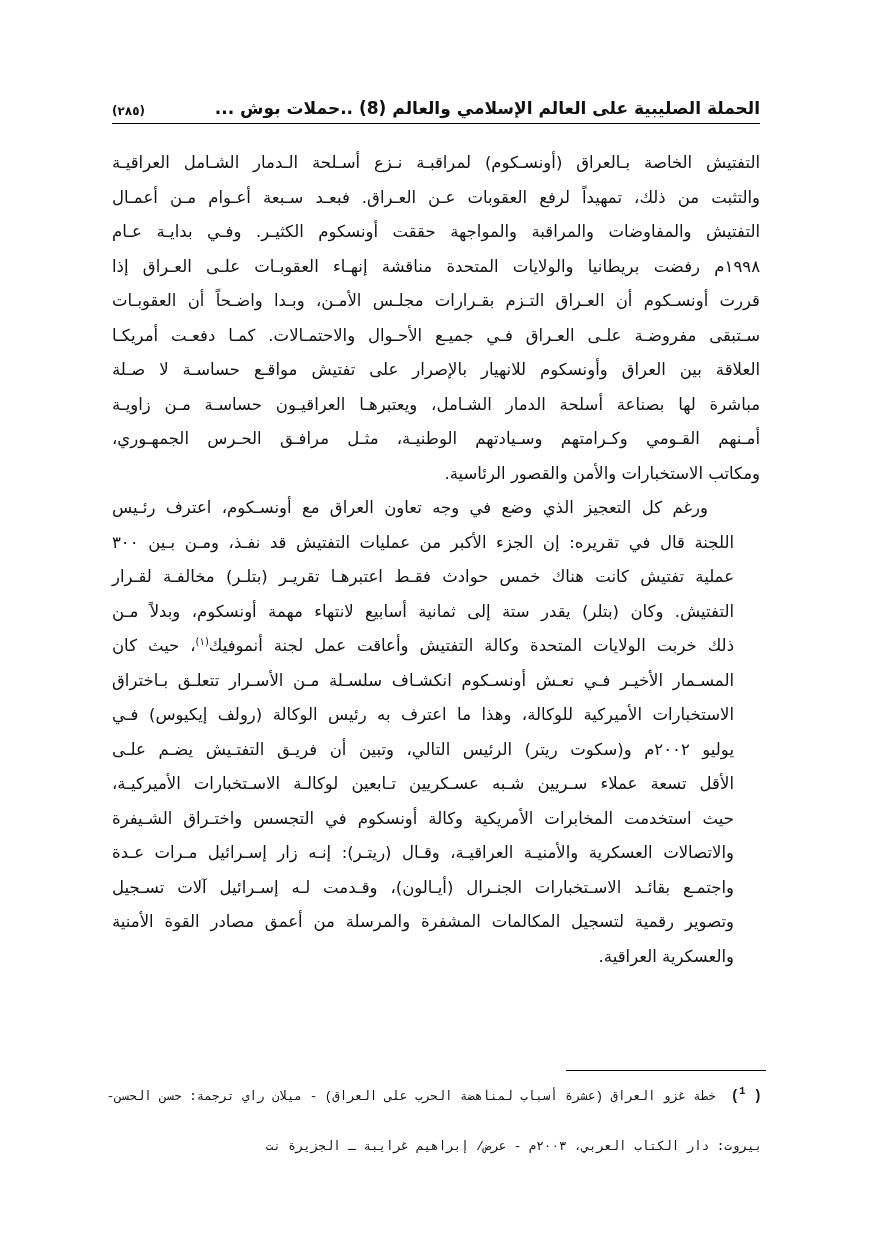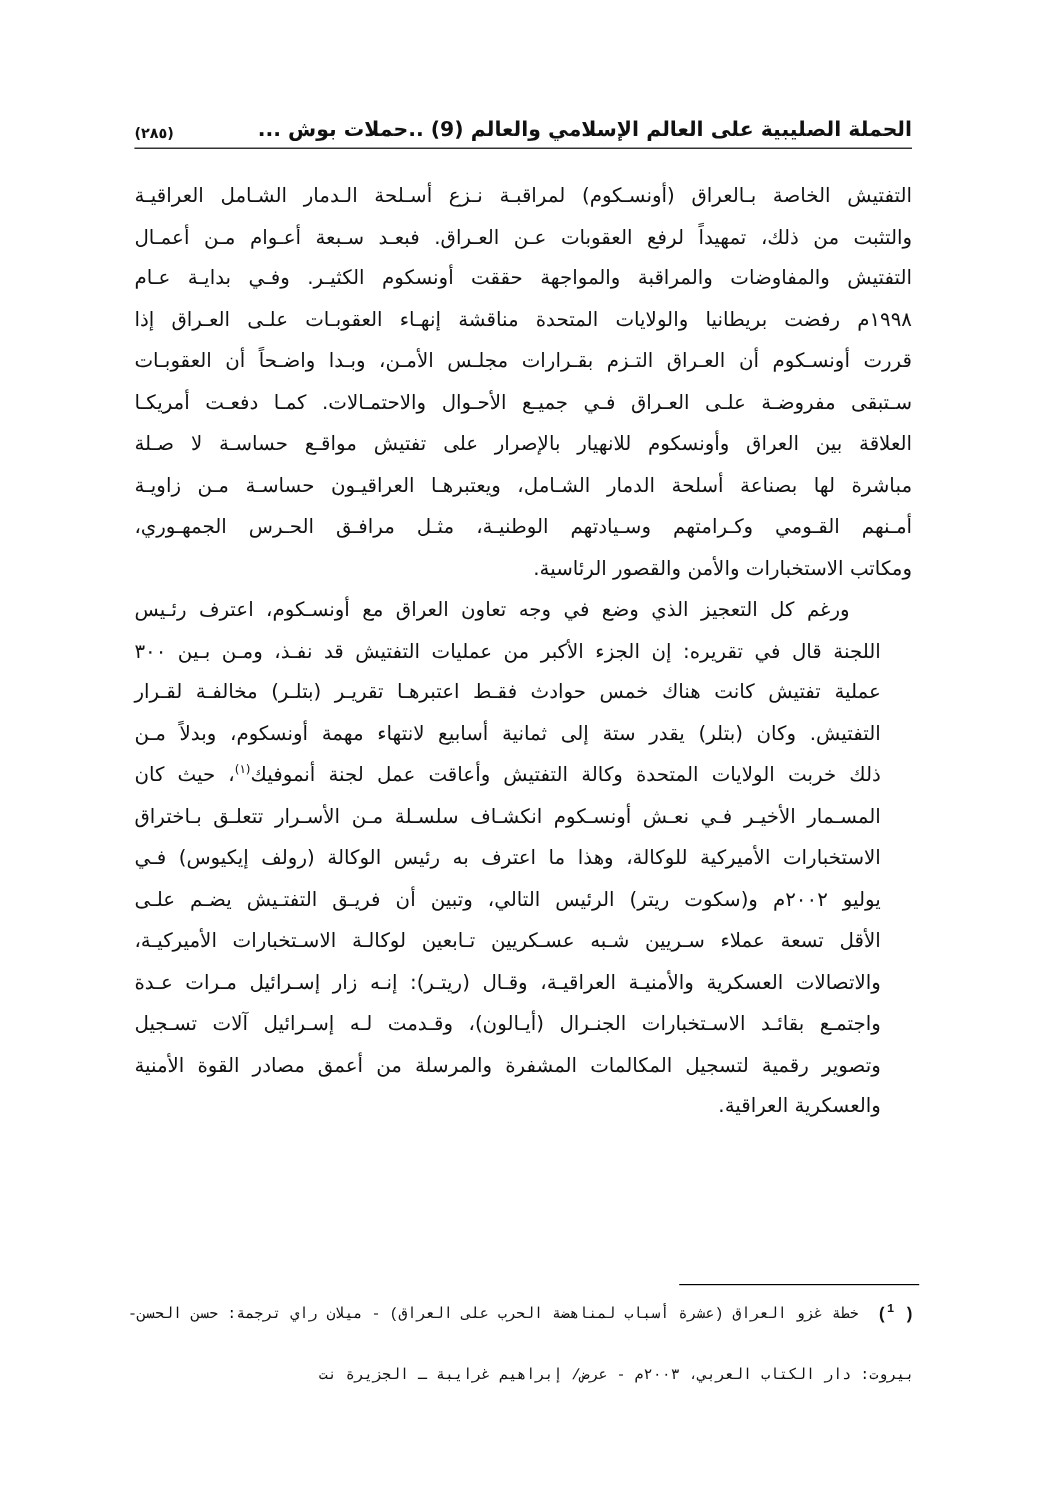--- a/index.html
+++ b/index.html
@@ -41,21 +41,21 @@
   .footnote .line.last { text-align-last: right; margin-top: 27px; }
   .fn-marker { font-weight: bold; font-size: 14px; }
   .fn-marker sup { font-size: 10px; }
 </style>
 </head>
 <body>
 
 <div class="page">
 
   <div class="header">
-    <span class="header-title">الحملة الصليبية على العالم الإسلامي والعالم (9) ..حملات بوش ...</span>
+    <span class="header-title">الحملة الصليبية على العالم الإسلامي والعالم (8) ..حملات بوش ...</span>
     <span class="header-pageno">(٢٨٥)</span>
   </div>
   <div class="header-rule"></div>
 
   <div class="body-text">
     <p>
       <span class="line">التفتيش الخاصة بـالعراق (أونسـكوم) لمراقبـة نـزع أسـلحة الـدمار الشـامل العراقيـة</span>
       <span class="line">والتثبت من ذلك، تمهيداً لرفع العقوبات عـن العـراق. فبعـد سـبعة أعـوام مـن أعمـال</span>
       <span class="line">التفتيش والمفاوضات والمراقبة والمواجهة حققت أونسكوم الكثيـر. وفـي بدايـة عـام</span>
       <span class="line">١٩٩٨م رفضت بريطانيا والولايات المتحدة مناقشة إنهـاء العقوبـات علـى العـراق إذا</span>
@@ -69,20 +69,21 @@
     <p class="indent">
       <span class="line" style="padding-right:26px">ورغم كل التعجيز الذي وضع في وجه تعاون العراق مع أونسـكوم، اعترف رئـيس</span>
       <span class="line">اللجنة قال في تقريره: إن الجزء الأكبر من عمليات التفتيش قد نفـذ، ومـن بـين ٣٠٠</span>
       <span class="line">عملية تفتيش كانت هناك خمس حوادث فقـط اعتبرهـا تقريـر (بتلـر) مخالفـة لقـرار</span>
       <span class="line">التفتيش. وكان (بتلر) يقدر ستة إلى ثمانية أسابيع لانتهاء مهمة أونسكوم، وبدلاً مـن</span>
       <span class="line"><span>ذلك خربت الولايات المتحدة وكالة التفتيش وأعاقت عمل لجنة أنموفيك</span><sup class="fnref">(١)</sup><span>، حيث كان</span></span>
       <span class="line">المسـمار الأخيـر فـي نعـش أونسـكوم انكشـاف سلسـلة مـن الأسـرار تتعلـق بـاختراق</span>
       <span class="line">الاستخبارات الأميركية للوكالة، وهذا ما اعترف به رئيس الوكالة (رولف إيكيوس) فـي</span>
       <span class="line">يوليو ٢٠٠٢م  و(سكوت ريتر) الرئيس التالي، وتبين أن فريـق التفتـيش يضـم علـى</span>
       <span class="line">الأقل تسعة عملاء سـريين شـبه عسـكريين تـابعين لوكالـة الاسـتخبارات الأميركيـة،</span>
+      <span class="line">حيث استخدمت المخابرات الأمريكية وكالة أونسكوم في التجسس واختـراق الشـيفرة</span>
       <span class="line">والاتصالات العسكرية والأمنيـة العراقيـة، وقـال (ريتـر): إنـه زار إسـرائيل مـرات عـدة</span>
       <span class="line">واجتمـع بقائـد الاسـتخبارات الجنـرال (أيـالون)، وقـدمت لـه إسـرائيل آلات تسـجيل</span>
       <span class="line">وتصوير رقمية لتسجيل المكالمات المشفرة والمرسلة من أعمق مصادر القوة الأمنية</span>
       <span class="line last">والعسكرية العراقية.</span>
     </p>
   </div>
 
   <div class="fn-rule"></div>
 
   <div class="footnote">

